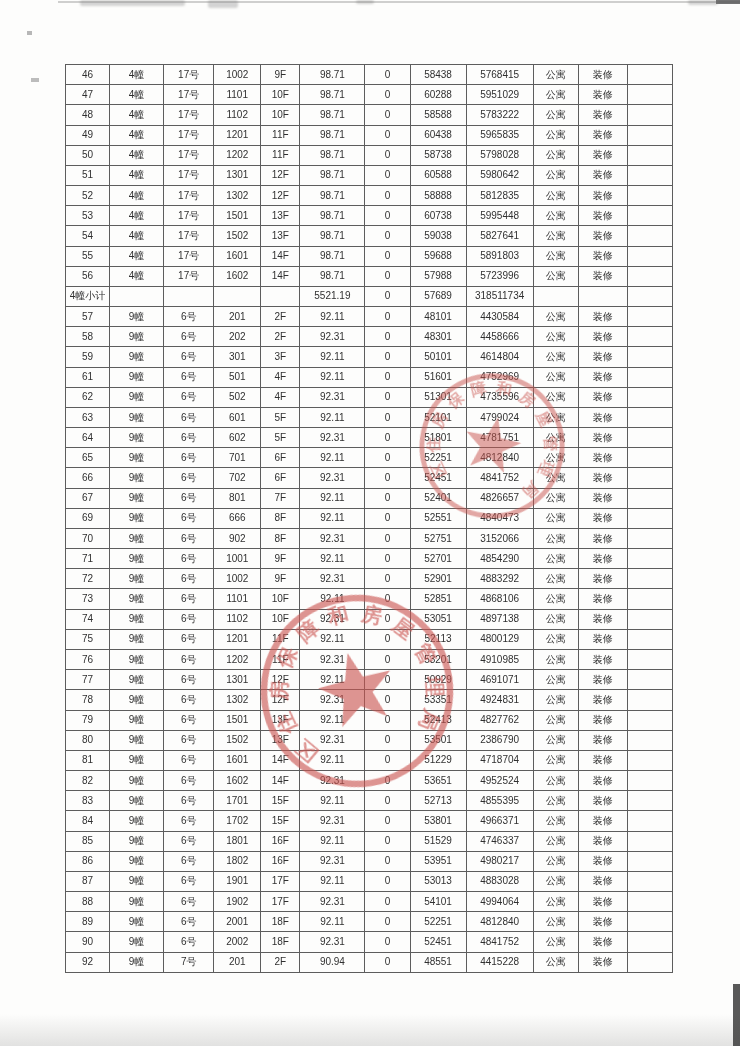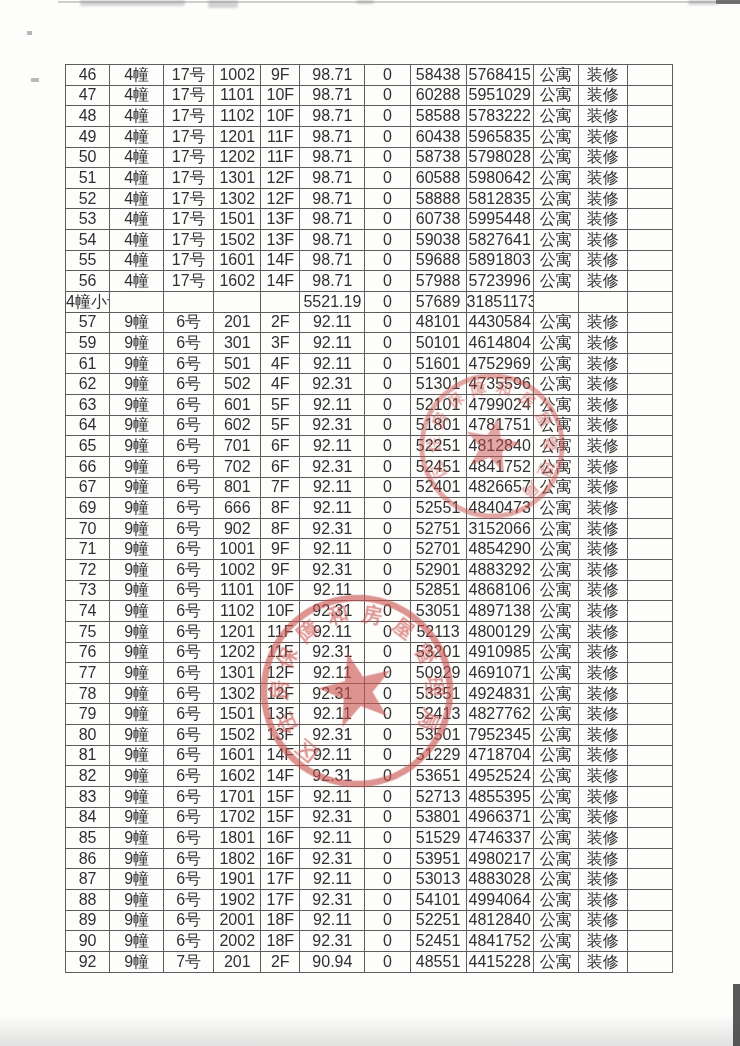--- a/index.html
+++ b/index.html
@@ -7,21 +7,21 @@
     width:740px;height:1046px;position:relative;overflow:hidden;
     background:#fdfdfc;
     font-family:"Liberation Sans","DejaVu Sans",sans-serif;
   }
   .page{position:absolute;inset:0;background:#fdfdfc;}
 
   
   .sheet-table{
     position:absolute;left:65px;top:64px;width:608px;height:909px;
     border-collapse:collapse;table-layout:fixed;
-    font-size:16px;color:#303030;
+    font-size:10px;color:#303030;
   }
   .sheet-table td{
     border:1px solid #5d5d5d;
     text-align:center;vertical-align:middle;
     padding:0;line-height:1;white-space:nowrap;overflow:hidden;
     height:17px;
   }
 
   
   .artifact{position:absolute;pointer-events:none;}
@@ -235,20 +235,34 @@
           <td>2F</td>
           <td>92.11</td>
           <td>0</td>
           <td>48101</td>
           <td>4430584</td>
           <td>公寓</td>
           <td>装修</td>
           <td></td>
         </tr>
         <tr>
+          <td>58</td>
+          <td>9幢</td>
+          <td>6号</td>
+          <td>202</td>
+          <td>2F</td>
+          <td>92.31</td>
+          <td>0</td>
+          <td>48301</td>
+          <td>4458666</td>
+          <td>公寓</td>
+          <td>装修</td>
+          <td></td>
+        </tr>
+        <tr>
           <td>59</td>
           <td>9幢</td>
           <td>6号</td>
           <td>301</td>
           <td>3F</td>
           <td>92.11</td>
           <td>0</td>
           <td>50101</td>
           <td>4614804</td>
           <td>公寓</td>
@@ -509,21 +523,21 @@
         </tr>
         <tr>
           <td>80</td>
           <td>9幢</td>
           <td>6号</td>
           <td>1502</td>
           <td>13F</td>
           <td>92.31</td>
           <td>0</td>
           <td>53501</td>
-          <td>7952345</td>
+          <td>2386790</td>
           <td>公寓</td>
           <td>装修</td>
           <td></td>
         </tr>
         <tr>
           <td>81</td>
           <td>9幢</td>
           <td>6号</td>
           <td>1601</td>
           <td>14F</td>

